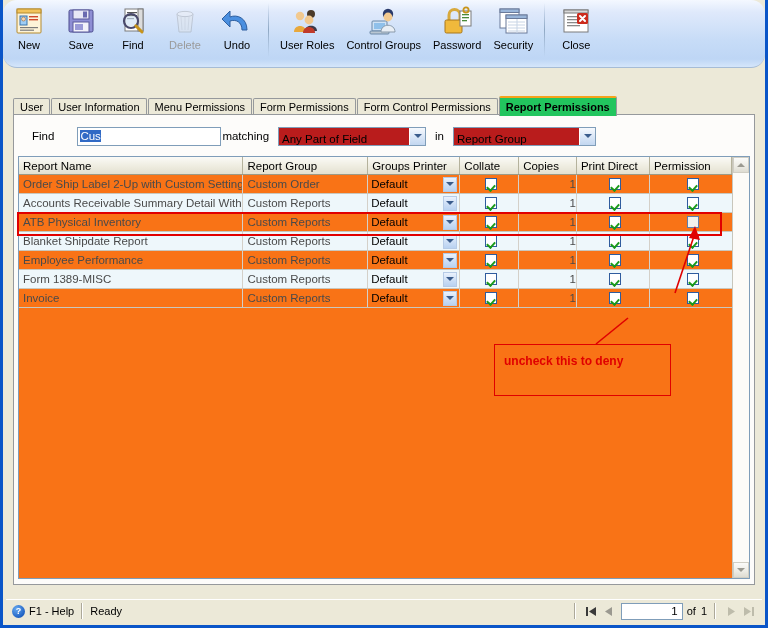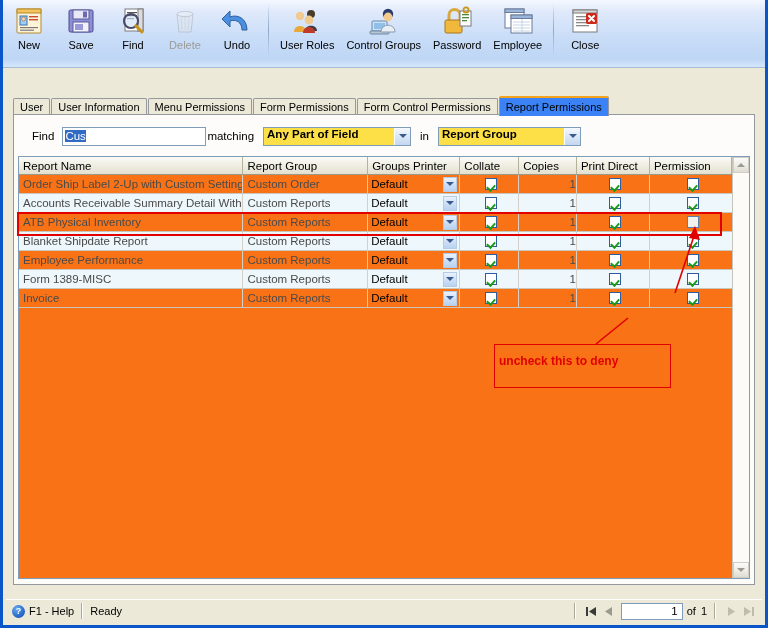--- a/index.html
+++ b/index.html
@@ -54,20 +54,21 @@
     font-size:12px;line-height:18px;text-align:center;font-weight:bold;}
   .wbtn .min{position:absolute;left:4px;bottom:4px;width:9px;height:3px;background:#fff;}
   .wbtn .max{position:absolute;left:4px;top:4px;width:10px;height:9px;border:2px solid #fff;border-top-width:3px;box-sizing:border-box;}
   
   #toolbar{
     height:64px;
     background:linear-gradient(to bottom,#f4f8ff 0%,#dfe9fb 18%,#c7dcf7 60%,#bed6f5 88%,#d5e6fb 100%);
     border-bottom:1px solid #a6bcd6;
     display:flex;align-items:flex-start;padding-top:3px;
     position:relative;
+    border-radius:14px;
   }
   .tbtn{
     width:auto;min-width:40px;padding:2px 6px 0 6px;
     display:flex;flex-direction:column;align-items:center;justify-content:flex-start;
     cursor:default;
   }
   .tbtn .lbl{font-size:11px;color:#000;margin-top:2px;white-space:nowrap;}
   .tbtn.disabled .lbl{color:#9a9a9a;}
   .tbtn.disabled .ic{opacity:.38;filter:grayscale(80%);}
   .ic{width:34px;height:32px;position:relative;}
@@ -79,41 +80,41 @@
     display:flex;align-items:flex-end;
   }
   .tab{
     height:17px;line-height:16px;padding:0 6px;box-sizing:border-box;
     border:1px solid #96999c;border-bottom:none;background:#ece9d8;
     font-size:11px;color:#000;margin-right:1px;
     border-top-left-radius:2px;border-top-right-radius:2px;
     white-space:nowrap;cursor:default;
   }
   .tab.active{
-    height:20px;line-height:18px;background:#3b82f6;
+    height:20px;line-height:18px;background:#22c55e;
     border-top:2px solid #f5a21c;
-    font-weight:normal;position:relative;z-index:3;
+    font-weight:bold;position:relative;z-index:3;
     margin-bottom:-1px;
   }
   
   #panel{
     position:absolute;left:10px;top:114px;right:10px;bottom:40px;
     background:#fdfcfa;border:1px solid #96999c;box-sizing:border-box;
   }
   
   #findbar{position:absolute;left:0;top:10px;height:22px;width:100%;display:flex;align-items:center;}
   #findbar .lb{font-size:11.5px;color:#000;}
   .txtin{
     height:19px;box-sizing:border-box;border:1px solid #7f9db9;background:#fff;
     font-size:11.5px;line-height:17px;padding:0 2px;color:#000;overflow:hidden;white-space:nowrap;
   }
   .sel{background:#316ac5;color:#fff;}
   .combo{
-    height:19px;box-sizing:border-box;border:1px solid #7f9db9;background:#fde047;
-    display:flex;align-items:flex-start;position:relative;font-size:11.5px;color:#000;font-weight:bold;
+    height:19px;box-sizing:border-box;border:1px solid #7f9db9;background:#b91c1c;
+    display:flex;align-items:flex-end;position:relative;font-size:11.5px;color:#000;
   }
   .combo .val{padding-left:3px;flex:1;white-space:nowrap;overflow:hidden;}
   .combo .arrow{
     width:15px;height:17px;flex:none;
     background:linear-gradient(to bottom,#f6f9fd 0%,#dbe7f7 50%,#c3d7f0 100%);
     border-left:1px solid #fff;
     display:flex;align-items:center;justify-content:center;
   }
   .caret{width:0;height:0;border-left:4px solid transparent;border-right:4px solid transparent;border-top:4px solid #3a5c8c;}
   
@@ -173,24 +174,24 @@
   .sbtn .ch{width:0;height:0;border-left:4px solid transparent;border-right:4px solid transparent;}
   .sbtn.up .ch{border-bottom:4px solid #9b9a91;}
   .sbtn.down .ch{border-top:4px solid #9b9a91;}
   #sbtrack{flex:1;background:#fcfbf8;}
   
   #anno-rect{
     position:absolute;left:14px;top:212px;width:705px;height:24px;
     border:2px solid #e00000;box-sizing:border-box;pointer-events:none;z-index:6;
   }
   #anno-box{
-    position:absolute;left:491px;top:344px;width:177px;height:44px;
+    position:absolute;left:491px;top:344px;width:177px;height:52px;
     border:1.5px solid #e00000;box-sizing:border-box;background:transparent;
     color:#e00000;font-weight:bold;font-size:12px;line-height:17px;
-    padding:8px 0 0 4px;z-index:6;
+    padding:8px 0 0 9px;z-index:6;
   }
   #anno-svg{position:absolute;left:0;top:0;width:768px;height:628px;pointer-events:none;z-index:5;}
   
   #statusbar{
     position:absolute;left:3px;right:3px;bottom:3px;height:22px;
     background:#ece9d8;border-top:1px solid #fff;
     display:flex;align-items:center;font-size:11px;color:#000;
   }
   #statusbar .sep{width:1px;height:16px;background:#aca899;margin:0 7px;border-right:1px solid #fff;}
   .helpico{
@@ -340,21 +341,21 @@
           <rect x="10" y="10" width="21" height="3.5" fill="#9ab6da" stroke="#6a7a9a"></rect>
           <g stroke="#c7d4e5">
               <line x1="12" y1="17" x2="29" y2="17"></line>
               <line x1="12" y1="20" x2="29" y2="20"></line>
               <line x1="12" y1="23" x2="29" y2="23"></line>
               <line x1="12" y1="26" x2="29" y2="26"></line>
             </g>
           <line x1="21" y1="14" x2="21" y2="28" stroke="#c7d4e5"></line>
         </svg>
       </div>
-      <div class="lbl">Employee</div>
+      <div class="lbl">Security</div>
     </div>
 
     <div class="tsep"></div>
 
     <div class="tbtn">
       <div class="ic">
         <svg width="34" height="32" viewBox="0 0 34 32">
           <rect x="5" y="5" width="24" height="22" fill="#fff" stroke="#7a7a7a"></rect>
           <rect x="5" y="5" width="24" height="3" fill="#d8d8d8" stroke="#7a7a7a"></rect>
           <g fill="#8a8a8a">
@@ -377,21 +378,21 @@
     <div class="tab"><span>Menu Permissions</span></div>
     <div class="tab"><span>Form Permissions</span></div>
     <div class="tab"><span>Form Control Permissions</span></div>
     <div class="tab active"><span>Report Permissions</span></div>
   </div>
 
   <div id="panel">
 
     <div id="findbar">
       <span class="lb" style="margin-left:18px">Find</span>
-      <div class="txtin" style="width:144px;margin-left:8px"><span class="sel">Cus</span></div>
+      <div class="txtin" style="width:144px;margin-left:23px"><span class="sel">Cus</span></div>
       <span class="lb" style="margin-left:1px">matching</span>
       <div class="combo" style="width:148px;margin-left:9px">
         <span class="val">Any Part of Field</span>
         <span class="arrow">
             <span class="caret"></span>
           </span>
       </div>
       <span class="lb" style="margin-left:9px">in</span>
       <div class="combo" style="width:143px;margin-left:9px">
         <span class="val">Report Group</span>

